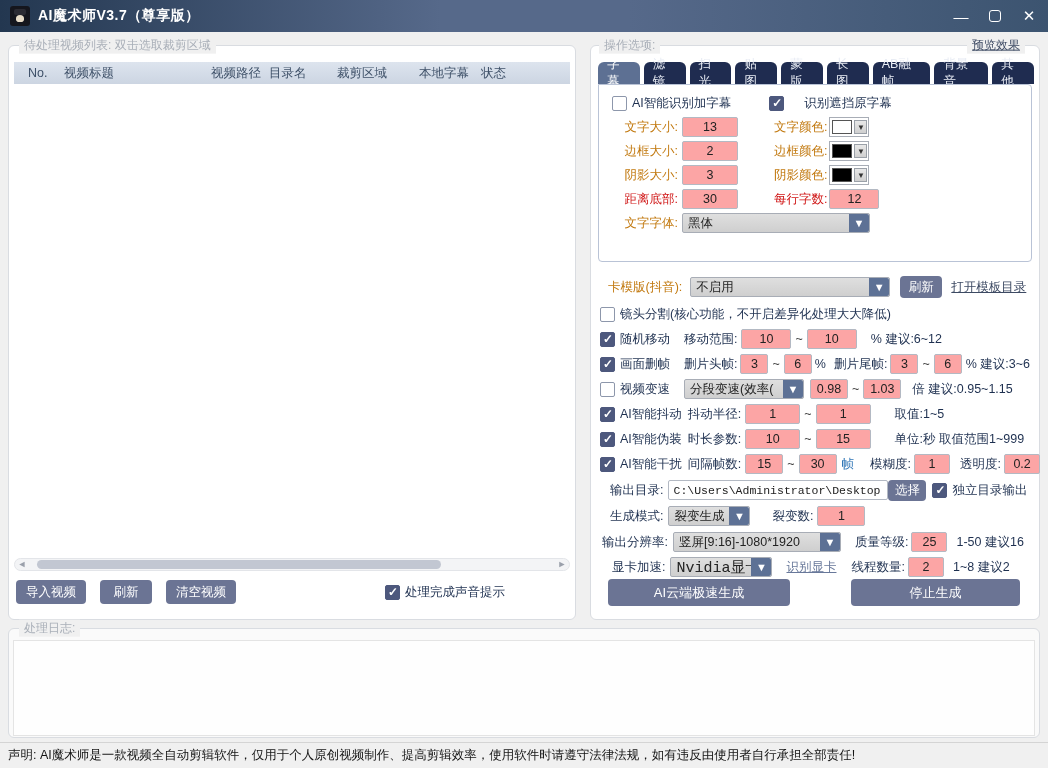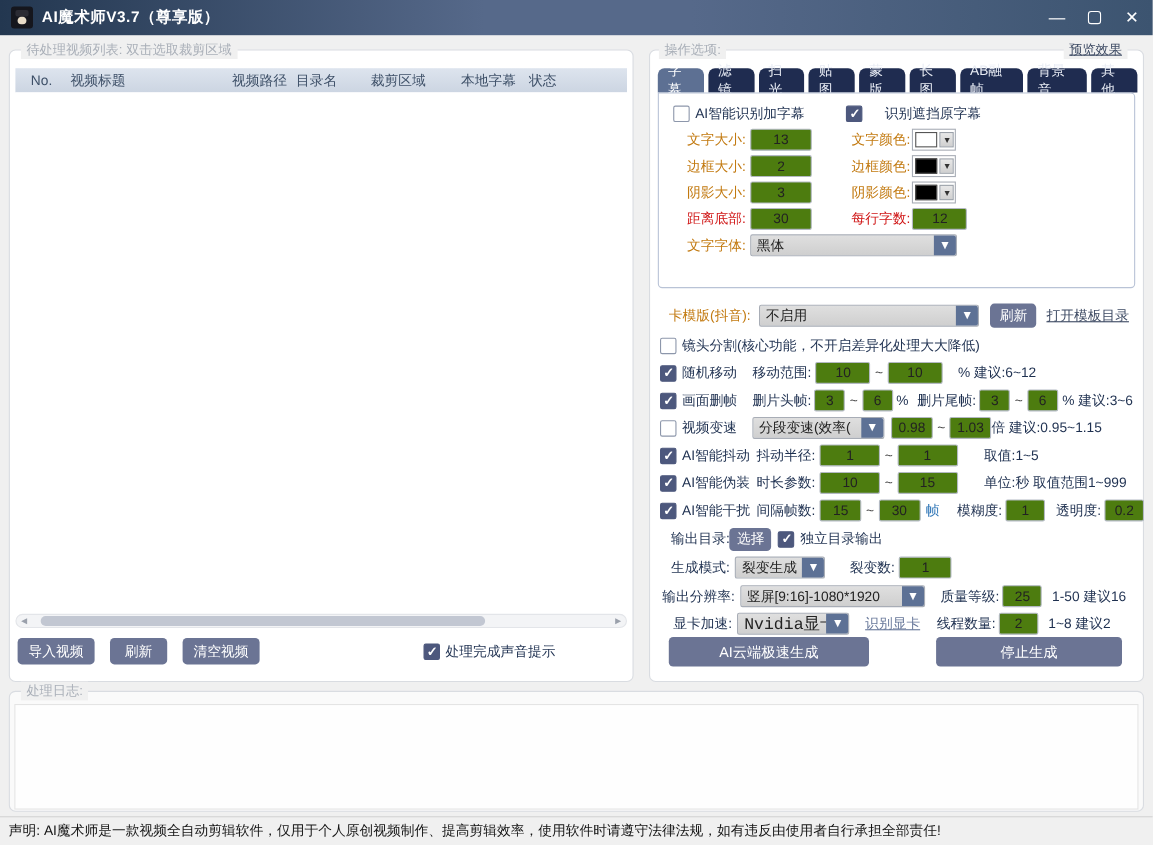--- a/index.html
+++ b/index.html
@@ -38,21 +38,21 @@
   .btn { background:#6b7494; color:#ffffff; border:none; border-radius:4px; font-size:12.5px;
     font-family:"Liberation Sans",sans-serif; display:inline-flex; align-items:center; justify-content:center; cursor:default; }
 
   
   .cbrow { display:flex; align-items:center; gap:5px; }
   .cb { width:15px; height:15px; border:1px solid #8d97ab; border-radius:2px; background:#ffffff; flex:none; position:relative; }
   .cb.checked { background:#4d587d; border-color:#4d587d; }
   .cb.checked::after { content:"✓"; position:absolute; left:2px; top:-1px; color:#fff; font-size:12px; font-weight:bold; }
 
   
-  .num { height:20px; border:1px solid #b3b9c3; background:#4d7c0f; text-align:center; font-size:12.5px;
+  .num { height:20px; border:1px solid #b3b9c3; background:#fca5a5; text-align:center; font-size:12.5px;
     font-family:"Liberation Sans",sans-serif; color:#222; border-radius:2px; }
   .pathinput { height:20px; border:1px solid #b3b9c3; background:#fff; font-size:11.5px; padding:0 4px;
     font-family:"Liberation Mono",monospace; color:#222; border-radius:2px; }
 
   
   .select { height:20px; background:linear-gradient(#dfdfdf,#cfcfcf); border:1px solid #a8adb6; border-radius:2px;
     display:flex; align-items:center; }
   .sel-text { flex:1; padding:0 5px; font-size:12.5px; color:#222; white-space:nowrap; overflow:hidden; }
   .sel-arrow { width:20px; height:100%; background:#5d7195; color:#fff; font-size:11px; display:flex; align-items:center; justify-content:center; border-radius:0 2px 2px 0; flex:none; }
   .colorsel { height:20px; width:40px; background:#fff; border:1px solid #a8adb6; display:flex; align-items:center; padding:2px; gap:2px; }
@@ -246,21 +246,21 @@
     <span class="cb"></span>
     <span>视频变速</span>
   </span>
   <span class="select" style="width:120px;margin-left:14px;">
     <span class="sel-text">分段变速(效率(</span>
     <span class="sel-arrow">▼</span>
   </span>
   <input class="num" style="width: 38px; margin-left: 6px;" value="0.98">
   <span class="tilde">~</span>
   <input class="num" style="width: 38px;" value="1.03">
-  <span class="hint" style="margin-left:0;">倍 建议:0.95~1.15</span>
+  <span class="hint" style="margin-left:11px;">倍 建议:0.95~1.15</span>
 </div>
 
 <div class="row" style="left:600px;top:403px;width:436px;">
   <span class="cbrow">
     <span class="cb checked"></span>
     <span>AI智能抖动</span>
   </span>
   <span class="lab-b" style="margin-left:6px;">抖动半径:</span>
   <input class="num" style="width: 55px; margin-left: 4px;" value="1">
   <span class="tilde">~</span>
@@ -291,20 +291,21 @@
   <input class="num" style="width: 38px;" value="30">
   <span class="frameunit">帧</span>
   <span class="lab-b" style="margin-left:16px;">模糊度:</span>
   <input class="num" style="width: 36px; margin-left: 3px;" value="1">
   <span class="lab-b" style="margin-left:10px;">透明度:</span>
   <input class="num" style="width: 36px; margin-left: 3px;" value="0.2">
 </div>
 
 <div class="row" style="left:610px;top:479px;width:430px;">
   <span class="lab-b">输出目录:</span>
+  <input class="pathinput" style="width: 220px; margin-left: 5px;" value="C:\Users\Administrator\Desktop">
   <button class="btn" style="width:38px;height:21px;">选择</button>
   <span class="cbrow" style="margin-left:6px;">
     <span class="cb checked"></span>
     <span>独立目录输出</span>
   </span>
 </div>
 
 <div class="row" style="left:610px;top:505px;width:430px;">
   <span class="lab-b">生成模式:</span>
   <span class="select" style="width:82px;margin-left:5px;">

